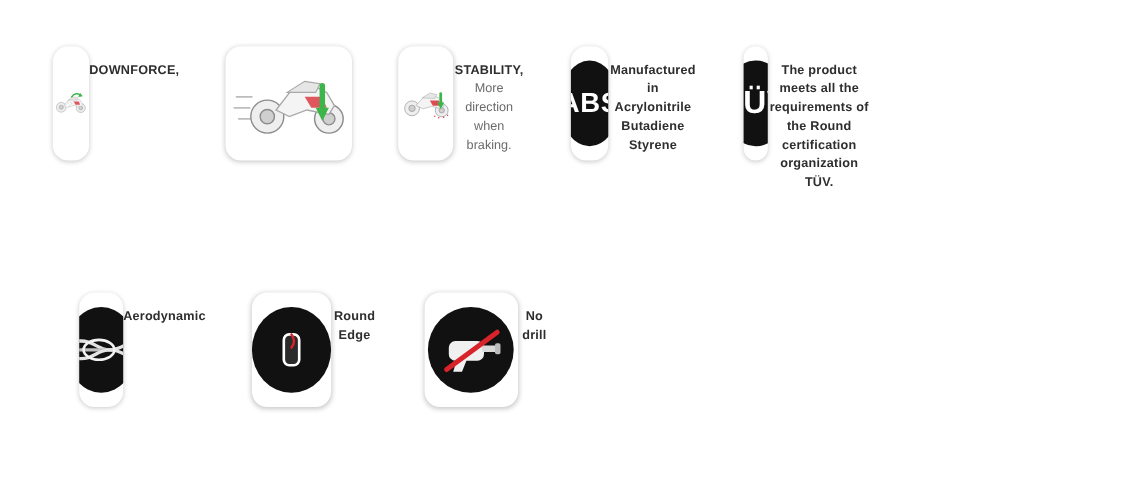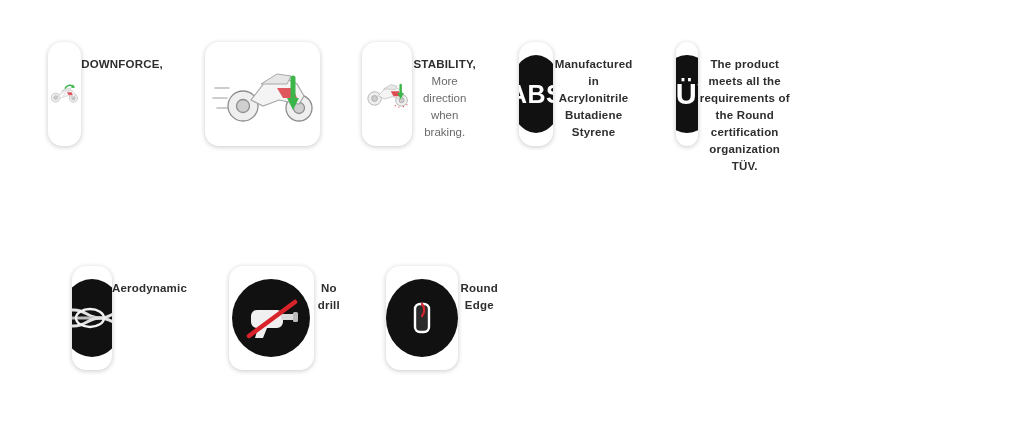--- a/index.html
+++ b/index.html
@@ -221,40 +221,40 @@
         </div>
       </div>
       <div class="caption bold-only">
         <span class="title">Aerodynamic</span>
       </div>
     </div>
 
     <div class="feature">
       <div class="tile">
         <div class="badge-circle">
+          <svg width="40" height="56" viewBox="0 0 40 56" aria-hidden="true">
+            <rect x="13" y="14" width="14" height="28" rx="5" fill="#2b2b2b" stroke="#ffffff" stroke-width="2.4"></rect>
+            <path d="M20 14 C23 18 23 22 20 26" fill="none" stroke="#d8232a" stroke-width="2.2" stroke-linecap="round"></path>
+          </svg>
+        </div>
+      </div>
+      <div class="caption bold-only">
+        <span class="title">Round Edge</span>
+      </div>
+    </div>
+
+    <div class="feature">
+      <div class="tile">
+        <div class="badge-circle">
           <svg width="64" height="56" viewBox="0 0 64 56" aria-hidden="true">
             <path d="M18 20 h20 a6 6 0 0 1 6 6 v6 a6 6 0 0 1 -6 6 h-10 l-4 10 h-8 l3 -10 h-1 a6 6 0 0 1 -6 -6 v-6 a6 6 0 0 1 6 -6 z" fill="#f0f0f0"></path>
             <rect x="42" y="24" width="14" height="6" rx="2" fill="#d9d9d9"></rect>
             <rect x="54" y="22" width="5" height="10" rx="1.6" fill="#bcbcbc"></rect>
             <line x1="10" y1="46" x2="56" y2="12" stroke="#d8232a" stroke-width="4.5" stroke-linecap="round"></line>
           </svg>
         </div>
       </div>
       <div class="caption bold-only">
         <span class="title">No drill</span>
       </div>
     </div>
-
-    <div class="feature">
-      <div class="tile">
-        <div class="badge-circle">
-          <svg width="40" height="56" viewBox="0 0 40 56" aria-hidden="true">
-            <rect x="13" y="14" width="14" height="28" rx="5" fill="#2b2b2b" stroke="#ffffff" stroke-width="2.4"></rect>
-            <path d="M20 14 C23 18 23 22 20 26" fill="none" stroke="#d8232a" stroke-width="2.2" stroke-linecap="round"></path>
-          </svg>
-        </div>
-      </div>
-      <div class="caption bold-only">
-        <span class="title">Round Edge</span>
-      </div>
-    </div>
   </div>
 </div>
 
 </body></html>

